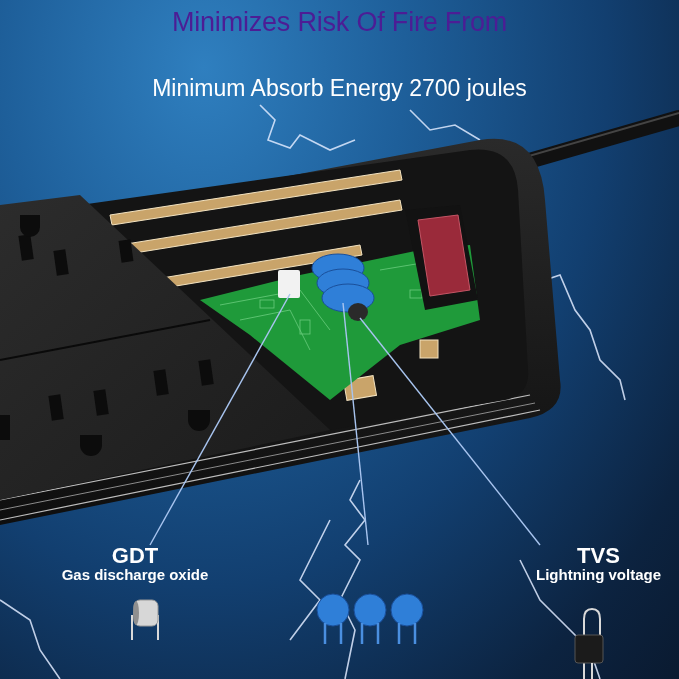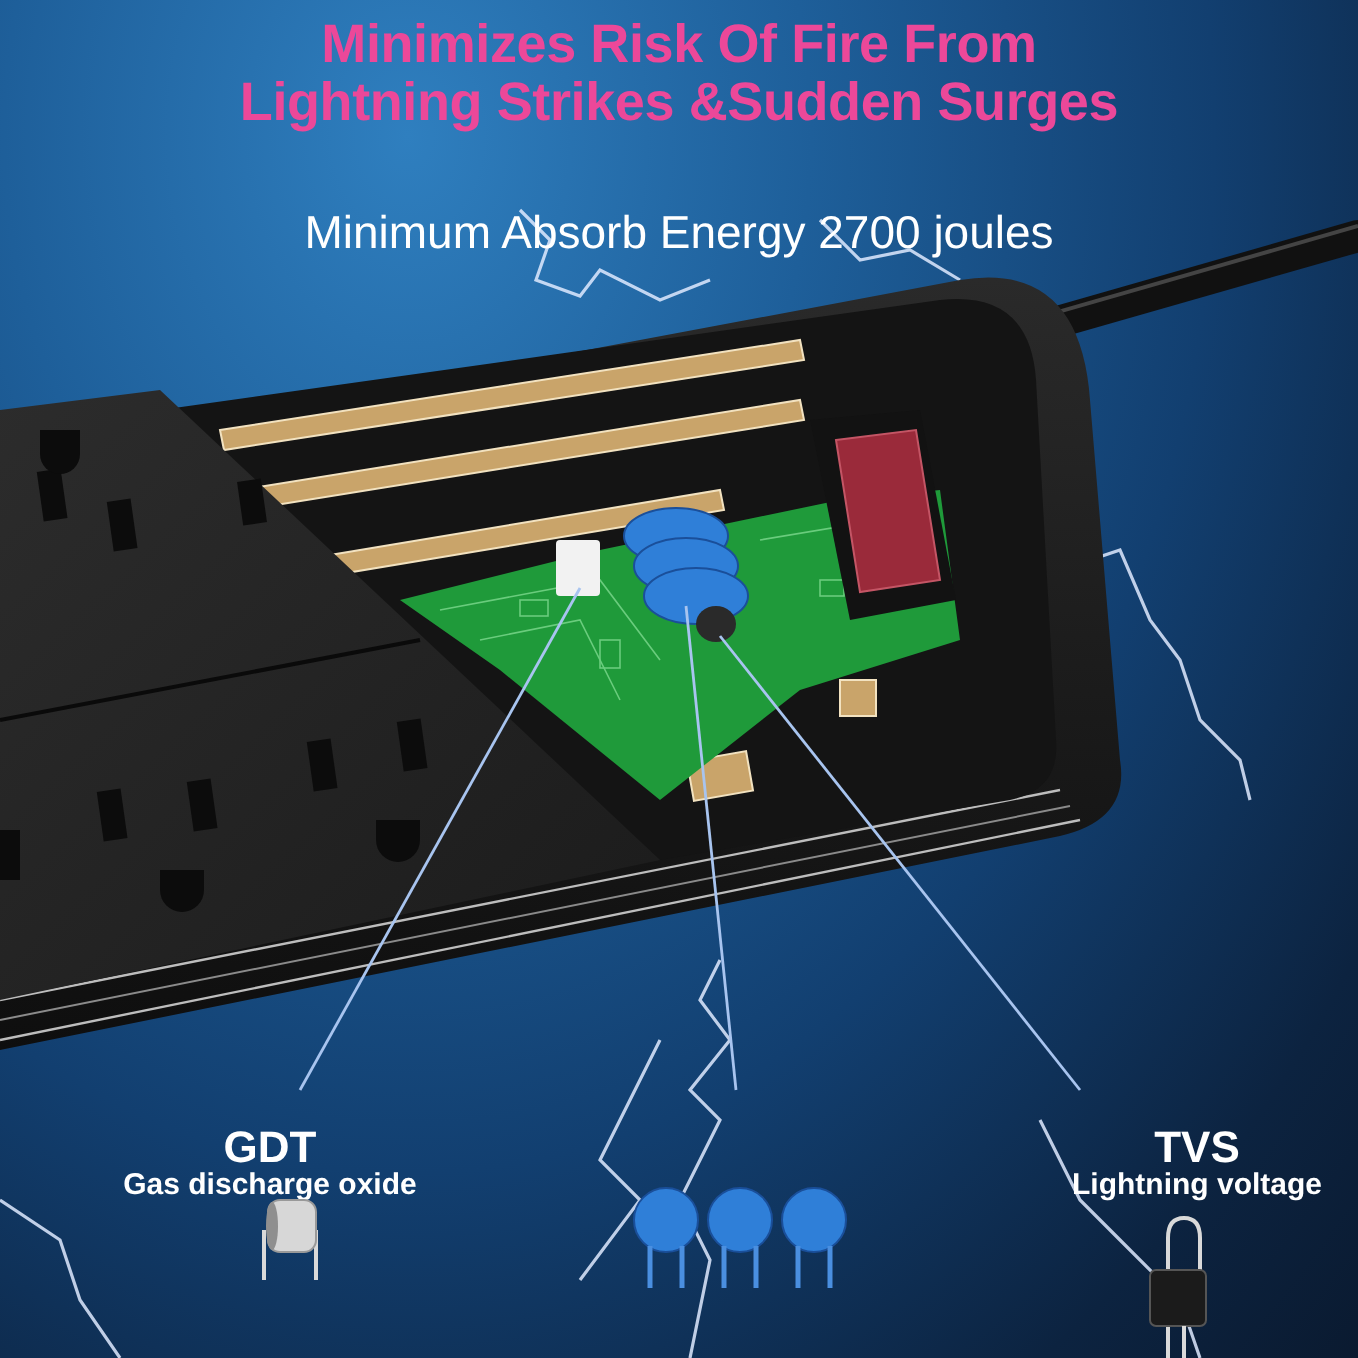--- a/index.html
+++ b/index.html
@@ -4,32 +4,32 @@
   <style>
     html, body { margin: 0; padding: 0; }
     body {
       width: 679px; height: 679px; overflow: hidden; position: relative;
       background: radial-gradient(ellipse at 30% 10%, #2f7fbf 0%, #1e5f9a 30%, #123f70 60%, #0c2340 85%, #0a1a30 100%);
       font-family: "Liberation Sans", sans-serif;
     }
     .stage { position: absolute; inset: 0; }
     .headline {
       position: absolute; left: 0; right: 0; top: 8px; text-align: center;
-      color: #ec4899; font-weight: bold; font-size: 27px; line-height: 29px;
+      color: #4c1d95; font-weight: normal; font-size: 27px; line-height: 29px;
       letter-spacing: -0.2px;
     }
     .subline {
       position: absolute; left: 0; right: 0; top: 75px; text-align: center;
-      color: #ffffff; font-size: 23px; line-height: 26px; margin-top: 28px;
+      color: #ffffff; font-size: 23px; line-height: 26px;
     }
     svg.scene { position: absolute; left: 0; top: 0; }
     .label-block {
       position: absolute; text-align: center; color: #ffffff; font-weight: bold;
     }
-    .label-title { font-size: 22px; line-height: 22px; margin-top: 18px; }
+    .label-title { font-size: 22px; line-height: 22px; }
     .label-sub { font-size: 15px; line-height: 16px; }
     #gdt { left: 60px; top: 545px; width: 150px; }
     #mov { left: 285px; top: 545px; width: 180px; }
     #tvs { left: 521px; top: 545px; width: 155px; }
     .comp { position: absolute; }
   </style>
 </head>
 <body>
 
 <div class="stage">
@@ -117,21 +117,20 @@
 
     <g stroke="#a8c4ef" stroke-width="1.4" fill="none">
       <line x1="290" y1="294" x2="150" y2="545"></line>
       <line x1="343" y1="303" x2="368" y2="545"></line>
       <line x1="360" y1="318" x2="540" y2="545"></line>
     </g>
   </svg>
 
   <div class="headline">
     <div>Minimizes Risk Of Fire From</div>
-    <div>Lightning Strikes &amp;Sudden Surges</div>
   </div>
   <div class="subline">Minimum Absorb Energy 2700 joules</div>
 
   <div class="label-block" id="gdt">
     <div class="label-title">GDT</div>
     <div class="label-sub">Gas discharge oxide</div>
   </div>
   <svg class="comp" style="left:120px;top:595px" width="50" height="50" viewBox="0 0 50 50">
     <path d="M12 20 L12 45 M38 20 L38 45" stroke="#d9d9d9" stroke-width="2" fill="none"></path>
     <rect x="14" y="5" width="24" height="26" rx="6" fill="#d7d7d7" stroke="#999" stroke-width="1"></rect>

